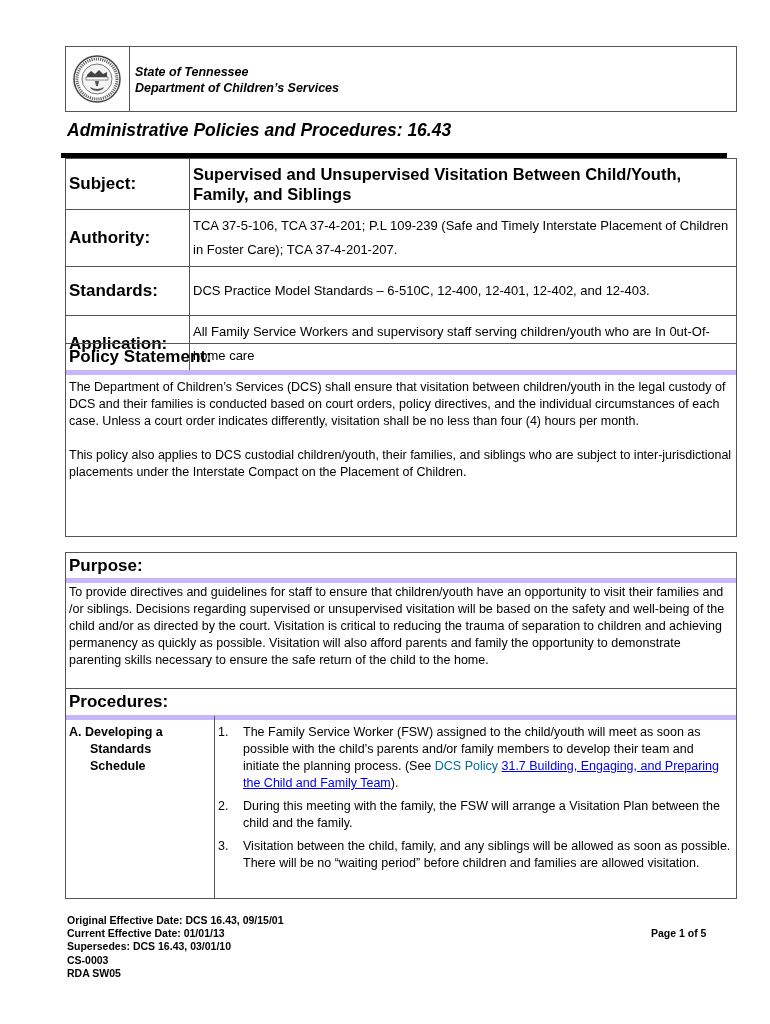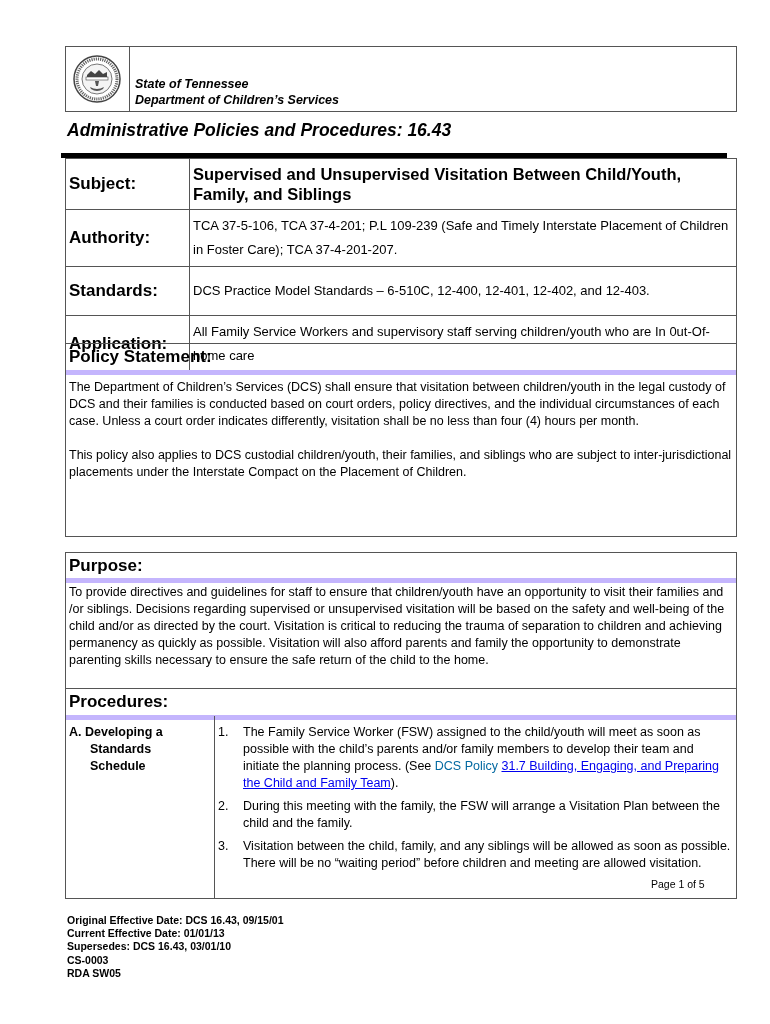--- a/index.html
+++ b/index.html
@@ -4,21 +4,21 @@
 <style>
   html, body { margin:0; padding:0; background:#ffffff; }
   body { width:770px; height:1024px; position:relative; overflow:hidden;
          font-family:"Liberation Sans", sans-serif; color:#000; }
   .abs { position:absolute; }
 
   
   #header-box { left:65px; top:46px; width:672px; height:66px; border:1px solid #555; box-sizing:border-box; }
   #seal-cell { position:absolute; left:0; top:0; width:63px; height:64px; border-right:1px solid #555; }
   #seal { position:absolute; left:7px; top:8px; width:48px; height:48px; }
-  #org-lines { position:absolute; left:69px; top:17px; font-style:italic; font-weight:bold; font-size:12.5px; line-height:16px;margin-top:12px; }
+  #org-lines { position:absolute; left:69px; top:17px; font-style:italic; font-weight:bold; font-size:12.5px; line-height:16px; }
 
   #doc-title { left:67px; top:120px; font-size:17.5px; font-weight:bold; font-style:italic; }
   #title-bar { left:61px; top:153px; width:666px; height:5px; background:#000; }
 
   
   #meta-table { left:65px; top:158px; width:672px; border-collapse:collapse; }
   #meta-table td { border:1px solid #555; vertical-align:middle; padding:0; }
   #meta-table td.label { width:120px; font-weight:bold; font-size:17px; padding-left:3px; }
   #meta-table td.value { font-size:13px; line-height:24px; padding:4px 3px 4px 3px; }
   #meta-table tr.subject td.value { font-size:16.5px; font-weight:bold; line-height:20px; padding:3px 3px; }
@@ -46,21 +46,21 @@
   #proc-sub .l2 { padding-left:21px; display:block; }
   #proc-items { position:absolute; left:152px; top:8px; right:4px; font-size:12.5px; line-height:17px; }
   .proc-item { display:flex; margin-bottom:6px; }
   .proc-num { width:25px; flex:none; }
   .proc-text { flex:1; }
   .link { color:#0369a1; }
   .link-u { color:#0000ee; text-decoration:underline; }
 
   
   #footer-left { left:67px; top:914px; font-size:10.5px; font-weight:bold; line-height:13.2px; }
-  #footer-right { left:651px; top:878px; font-size:10.5px; font-weight:normal; }
+  #footer-right { left:651px; top:927px; font-size:10.5px; font-weight:bold; }
 </style>
 </head>
 <body>
 
 <div id="header-box" class="abs">
   <div id="seal-cell">
     <svg id="seal" viewBox="0 0 48 48">
       <circle cx="24" cy="24" r="23" fill="#fff" stroke="#444" stroke-width="1.5"></circle>
       <circle cx="24" cy="24" r="20" fill="none" stroke="#666" stroke-width="3" stroke-dasharray="1.2 1"></circle>
       <circle cx="24" cy="24" r="15" fill="#f4f4f4" stroke="#555" stroke-width="0.8"></circle>
@@ -129,21 +129,21 @@
       <div class="proc-item">
         <span class="proc-num">1.</span>
         <span class="proc-text"><span>The Family Service Worker (FSW) assigned to the child/youth  will meet as soon as possible with the child’s parents and/or family members to develop their team and initiate the planning process.  (See </span><span class="link">DCS Policy </span><span class="link-u">31.7 Building, Engaging, and Preparing the Child and Family Team</span><span>).</span></span>
       </div>
       <div class="proc-item">
         <span class="proc-num">2.</span>
         <span class="proc-text">During this meeting with the family, the FSW will arrange a Visitation Plan between the child and the family.</span>
       </div>
       <div class="proc-item">
         <span class="proc-num">3.</span>
-        <span class="proc-text">Visitation between the child, family, and any siblings will be allowed as soon as possible.  There will be no “waiting period” before children and meeting are allowed visitation.</span>
+        <span class="proc-text">Visitation between the child, family, and any siblings will be allowed as soon as possible.  There will be no “waiting period” before children and families are allowed visitation.</span>
       </div>
     </div>
   </div>
 </div>
 
 <div id="footer-left" class="abs">
   <div>Original Effective Date: DCS 16.43, 09/15/01</div>
   <div>Current Effective Date: 01/01/13</div>
   <div>Supersedes: DCS 16.43, 03/01/10</div>
   <div>CS-0003</div>

